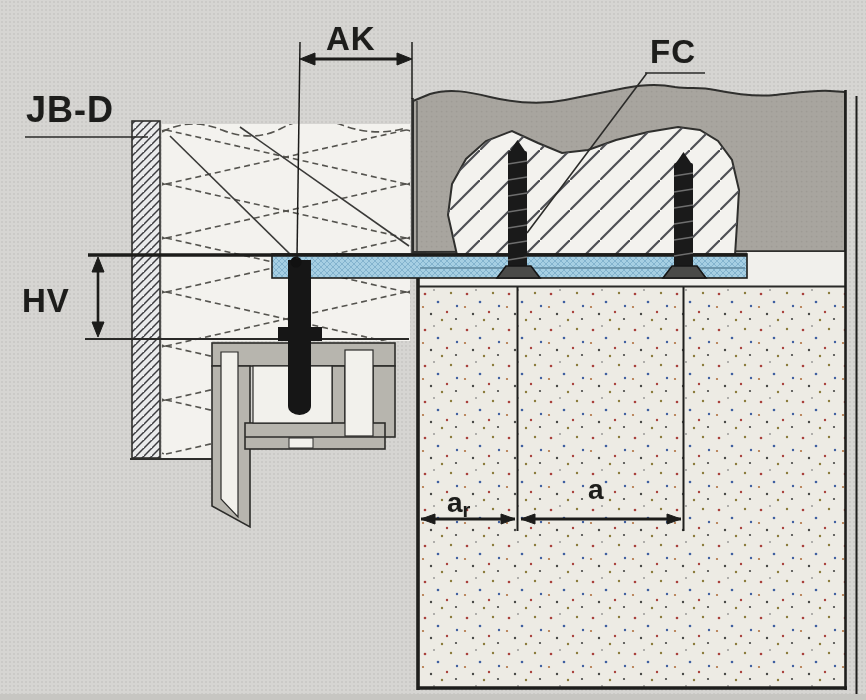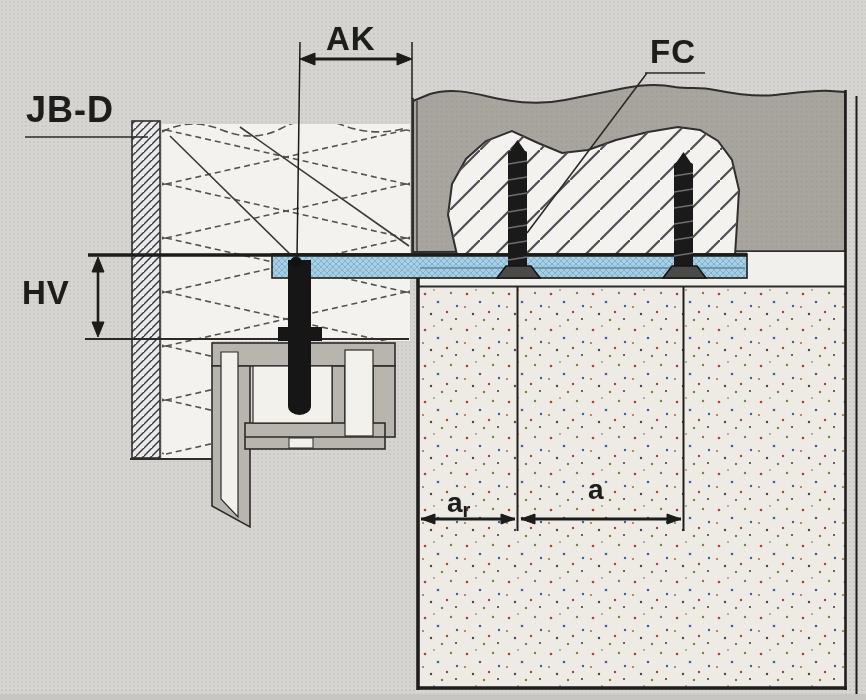--- a/index.html
+++ b/index.html
@@ -18,21 +18,21 @@
     font-weight:bold;
     color:#1d1d1b;
     letter-spacing:1px;
     line-height:1;
     white-space:nowrap;
     text-shadow:0 0 1px rgba(80,80,80,.25);
   }
   #lbl-jbd{left:26px;top:92px;font-size:36px;}
   #lbl-ak{left:326px;top:22px;font-size:33px;}
   #lbl-fc{left:650px;top:24px;font-size:33px;margin-top:11px;}
-  #lbl-hv{left:22px;top:276px;font-size:33px;text-align:center;}
+  #lbl-hv{left:22px;top:284px;font-size:33px;text-align:center;}
   #lbl-ar{left:447px;top:489px;font-size:28px;letter-spacing:0;}
   #lbl-ar sub{font-size:20px;vertical-align:-5px;font-weight:bold;}
   #lbl-a{left:588px;top:476px;font-size:28px;}
   .bottom-band{
     position:absolute;left:0;top:694px;width:866px;height:6px;
     background:#c7c6c2;
   }
 </style>
 </head>
 <body>

